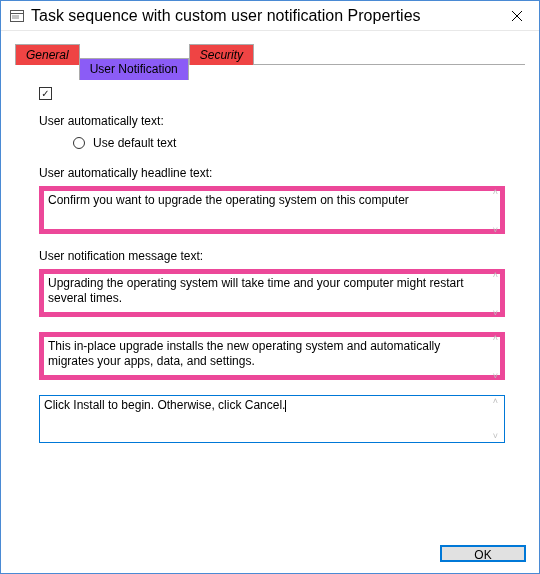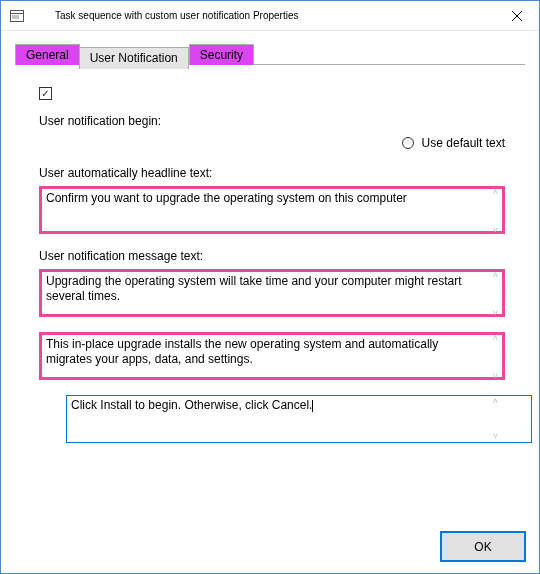--- a/index.html
+++ b/index.html
@@ -20,21 +20,21 @@
     display: flex;
     align-items: center;
     padding: 0 0 0 8px;
     border-bottom: 1px solid #e8e8e8;
   }
   .title-icon {
     width: 16px; height: 16px;
     margin-right: 6px;
     display: inline-flex; align-items: center; justify-content: center;
   }
-  .title-text { flex: 1; font-size: 10px; margin-left: 24px; }
+  .title-text { flex: 1; font-size: 16px; }
   .close-btn {
     width: 45px; height: 29px;
     display: flex; align-items: center; justify-content: center;
     cursor: pointer;
   }
 
   .content {
     padding: 12px 14px 0 14px;
   }
 
@@ -48,28 +48,29 @@
     padding: 3px 10px 3px 10px;
     border: 1px solid transparent;
     border-bottom: none;
     font-size: 12px;
     position: relative;
     cursor: pointer;
     background: #fff;
   }
   .tab.inactive {
     border-color: #ababab;
-    background: #d946ef;
+    background: #ef4444;
     top: 1px;
     margin-right: -1px;
+    font-style: italic;
   }
   .tab.active {
     border-color: #ababab;
-    background: #e5e5e5;
-    top: 4px;
+    background: #8b5cf6;
+    top: 15px;
     z-index: 2;
     margin-bottom: -1px;
     padding-bottom: 4px;
   }
   .tab.active::after {
     content: "";
     position: absolute;
     left: 0; right: 0; bottom: -1px;
     height: 1px;
     background: #fff;
@@ -95,21 +96,20 @@
   .section-label {
     margin-bottom: 8px;
   }
   .radio-group {
     padding-left: 34px;
     margin-bottom: 16px;
   }
   .radio-row {
     display: flex; align-items: center;
     margin-bottom: 10px;
-    justify-content: flex-end;
   }
   .radio {
     width: 12px; height: 12px;
     border: 1px solid #333; border-radius: 50%;
     margin-right: 8px;
     display: inline-flex; align-items: center; justify-content: center;
     background: #fff;
   }
   .radio.checked .dot {
     width: 6px; height: 6px; border-radius: 50%; background: #222;
@@ -119,21 +119,21 @@
     margin-bottom: 6px;
   }
 
   .textarea-wrap {
     position: relative;
     margin-bottom: 12px;
   }
   .textarea {
     width: 466px;
     height: 48px;
-    border: 3px solid #ec4899;
+    border: 5px solid #ec4899;
     padding: 2px 20px 2px 4px;
     font-family: inherit;
     font-size: 12px;
     resize: none;
     line-height: 1.25;
     overflow: hidden;
   }
   .textarea.focused {
     border: 1px solid #0078d7;
     outline: none;
@@ -148,21 +148,21 @@
   .sa {
     font-size: 9px; color: #bdbdbd; text-align: center; line-height: 1;
   }
 
   .button-row {
     position: absolute;
     bottom: 12px; right: 14px;
     display: flex; gap: 8px;
   }
   .btn {
-    width: 86px; height: 31px;
+    width: 86px; height: 17px;
     border: 1px solid #adadad;
     background: #e1e1e1;
     font-family: inherit; font-size: 12px;
     cursor: pointer;
   }
   .btn.default {
     border: 2px solid #0078d7;
     background: #e1e1e1;
   }
 
@@ -202,21 +202,21 @@
   </div>
 
   <div class="tabpanel">
 
     <div class="check-row">
       <span class="checkbox">
         <span class="mark">✓</span>
       </span>
     </div>
 
-    <div class="section-label">User notification begin:</div>
+    <div class="section-label">User automatically text:</div>
 
     <div class="radio-group">
       <div class="radio-row">
         <span class="radio">
             <span class="dot"></span>
           </span>
         <span>Use default text</span>
       </div>
     </div>
 
@@ -241,21 +241,21 @@
 
     <div class="textarea-wrap">
       <textarea class="textarea" readonly="" style="">This in-place upgrade installs the new operating system and automatically migrates your apps, data, and settings.</textarea>
       <div class="scroll-arrows">
         <div class="sa">˄</div>
         <div class="sa">˅</div>
       </div>
     </div>
 
     <div class="textarea-wrap">
-      <div class="textarea focused" style="white-space:pre-wrap;margin-left:27px;"><span>Click Install to begin. Otherwise, click Cancel.</span><span class="caret"></span></div>
+      <div class="textarea focused" style="white-space:pre-wrap;"><span>Click Install to begin. Otherwise, click Cancel.</span><span class="caret"></span></div>
       <div class="scroll-arrows">
         <div class="sa">˄</div>
         <div class="sa">˅</div>
       </div>
     </div>
 
   </div>
 
 </div>
 

